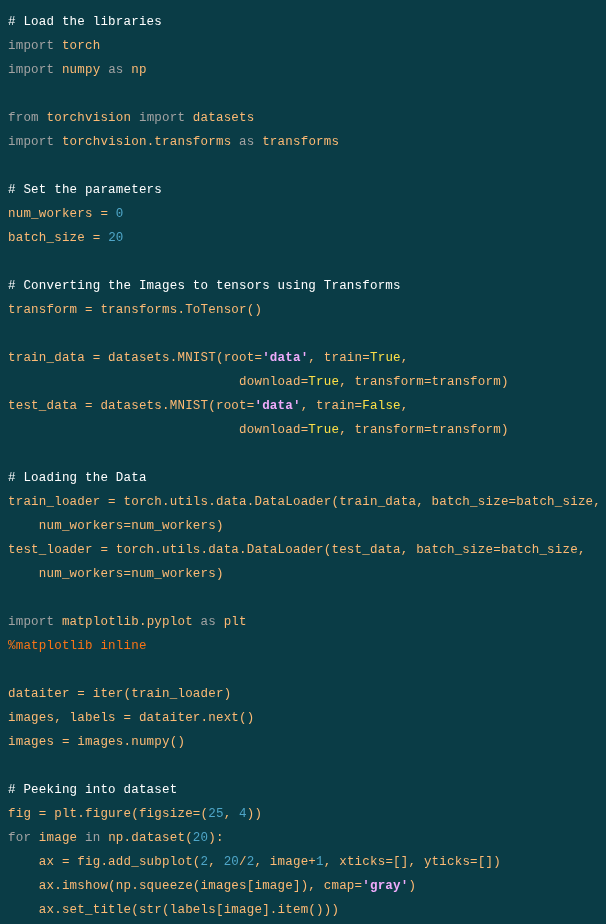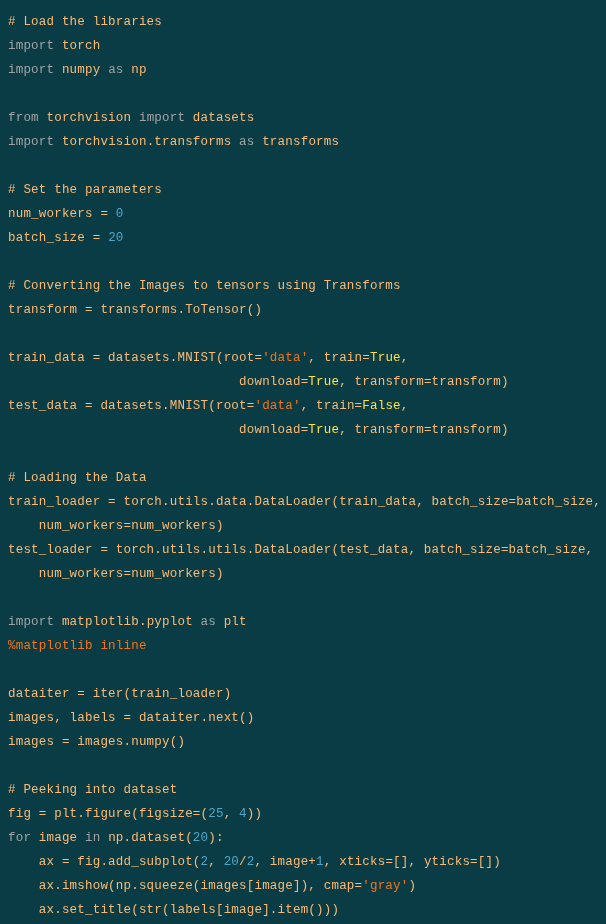--- a/index.html
+++ b/index.html
@@ -13,24 +13,24 @@
   pre.code {
     margin: 0;
     padding: 10px 8px 8px 8px;
     font-family: "NSimSun", "SimSun", "Courier New", monospace;
     font-size: 12.5px;
     line-height: 24px;
     color: #e6e6e6;
     white-space: pre;
     letter-spacing: 0.2px;
   }
-  .c  { color: #fdba74; }       
+  .c  { color: #ffffff; }       
   .kw { color: #a3a3a3; }        
   .fn { color: #fdba74; }        
-  .s  { color: #f97316; }        
+  .s  { color: #f0abfc; font-weight: bold; }        
   .n  { color: #4fa6c8; }        
   .b  { color: #fde047; }        
   .m  { color: #f97316; }        
 </style>
 </head>
 <body>
 
 <pre class="code" id="code-block"><span><span class="c"># Load the libraries</span></span>
 <span><span class="kw">import</span><span class="fn"> torch</span></span>
 <span><span class="kw">import</span><span class="fn"> numpy </span><span class="kw">as</span><span class="fn"> np</span></span>
@@ -46,21 +46,21 @@
 <span><span class="fn">transform = transforms.ToTensor()</span></span>
 <span><span class="fn"></span></span>
 <span><span class="fn">train_data = datasets.MNIST(root=</span><span class="s">'data'</span><span class="fn">, train=</span><span class="b">True</span><span class="fn">,</span></span>
 <span><span class="fn">                              download=</span><span class="b">True</span><span class="fn">, transform=transform)</span></span>
 <span><span class="fn">test_data = datasets.MNIST(root=</span><span class="s">'data'</span><span class="fn">, train=</span><span class="b">False</span><span class="fn">,</span></span>
 <span><span class="fn">                              download=</span><span class="b">True</span><span class="fn">, transform=transform)</span></span>
 <span><span class="fn"></span></span>
 <span><span class="c"># Loading the Data</span></span>
 <span><span class="fn">train_loader = torch.utils.data.DataLoader(train_data, batch_size=batch_size,</span></span>
 <span><span class="fn">    num_workers=num_workers)</span></span>
-<span><span class="fn">test_loader = torch.utils.utils.DataLoader(test_data, batch_size=batch_size,</span></span>
+<span><span class="fn">test_loader = torch.utils.data.DataLoader(test_data, batch_size=batch_size,</span></span>
 <span><span class="fn">    num_workers=num_workers)</span></span>
 <span><span class="fn"></span></span>
 <span><span class="kw">import</span><span class="fn"> matplotlib.pyplot </span><span class="kw">as</span><span class="fn"> plt</span></span>
 <span><span class="m">%matplotlib inline</span></span>
 <span><span class="fn"></span></span>
 <span><span class="fn">dataiter = iter(train_loader)</span></span>
 <span><span class="fn">images, labels = dataiter.next()</span></span>
 <span><span class="fn">images = images.numpy()</span></span>
 <span><span class="fn"></span></span>
 <span><span class="c"># Peeking into dataset</span></span>

